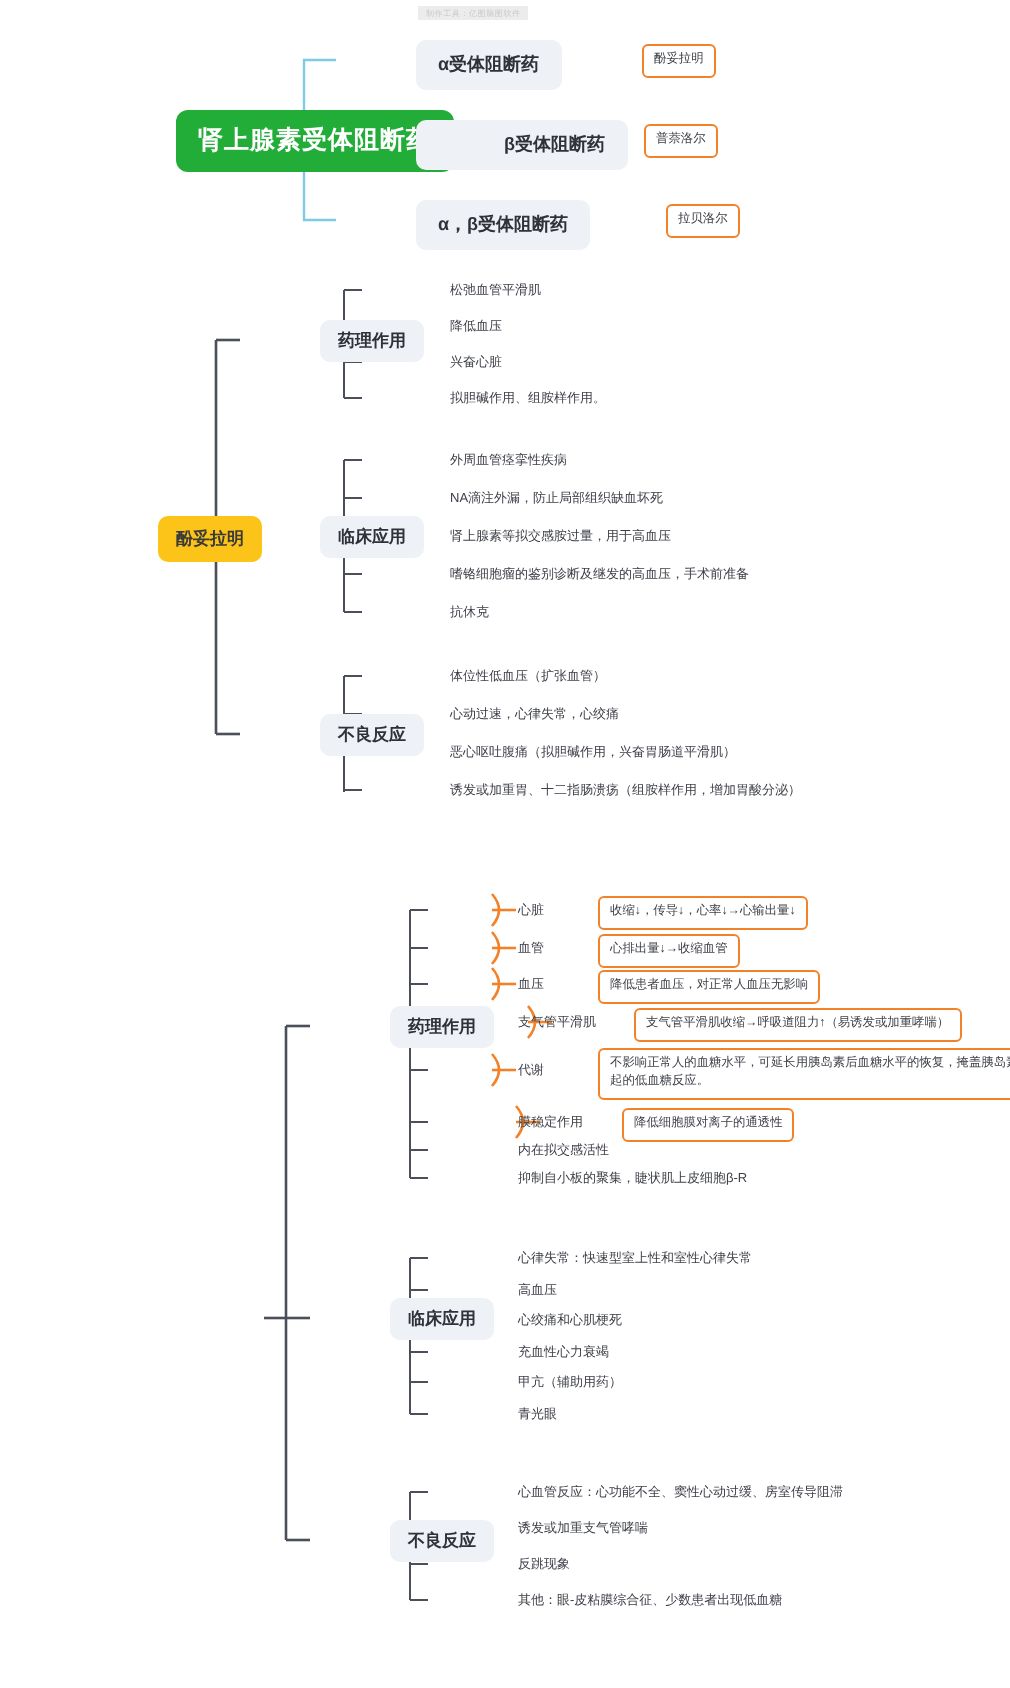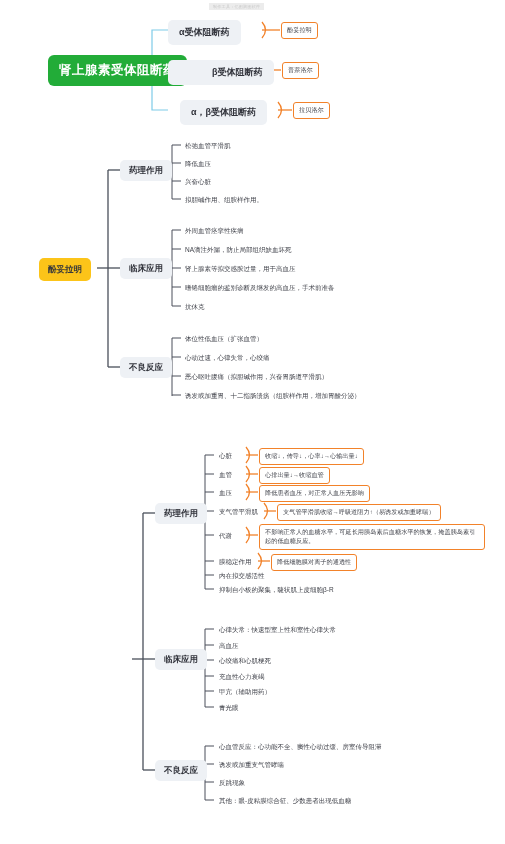--- a/index.html
+++ b/index.html
@@ -6,21 +6,21 @@
   html, body {
     width: 505px; height: 844px;
     background: #ffffff;
     font-family: "Liberation Sans", "DejaVu Sans", sans-serif;
     overflow: hidden;
   }
   #canvas { position: relative; width: 505px; height: 844px; }
 
   svg.links { position: absolute; left: 0; top: 0; width: 505px; height: 844px; pointer-events: none; }
 
-  .node { position: absolute; white-space: nowrap; line-height: 1; }
+  .node { position: absolute; white-space: nowrap; line-height: 1; margin-left: 40px; }
 
   
   .root-green {
     background: #22ac38;
     color: #ffffff;
     font-size: 12.5px;
     font-weight: bold;
     padding: 9px 11px;
     border-radius: 6px;
     letter-spacing: 0.5px;
@@ -171,21 +171,21 @@
   <div class="watermark" style="left:209px; top:3px;">制作工具：亿图脑图软件</div>
 
   <div class="node root-green" style="left:48px; top:55px;">肾上腺素受体阻断药</div>
 
   <div class="node pill lvl1" style="left:168px; top:20px;">α受体阻断药</div>
   <div class="node callout" style="left:281px; top:22px;">酚妥拉明</div>
 
   <div class="node pill lvl1" style="left:168px; top:60px;padding-left:44px;">β受体阻断药</div>
   <div class="node callout" style="left:282px; top:62px;">普萘洛尔</div>
 
-  <div class="node pill lvl1" style="left:180px; top:100px;text-align:center;">α，β受体阻断药</div>
+  <div class="node pill lvl1" style="left:168px; top:100px;text-align:center;">α，β受体阻断药</div>
   <div class="node callout" style="left:293px; top:102px;">拉贝洛尔</div>
 
   <div class="node root-amber" style="left:39px; top:258px;">酚妥拉明</div>
 
   <div class="node pill" style="left:120px; top:160px;">药理作用</div>
   <div class="node leaf" style="left:185px; top:142px;">松弛血管平滑肌</div>
   <div class="node leaf" style="left:185px; top:160px;">降低血压</div>
   <div class="node leaf" style="left:185px; top:178px;">兴奋心脏</div>
   <div class="node leaf" style="left:185px; top:196px;">拟胆碱作用、组胺样作用。</div>
 

